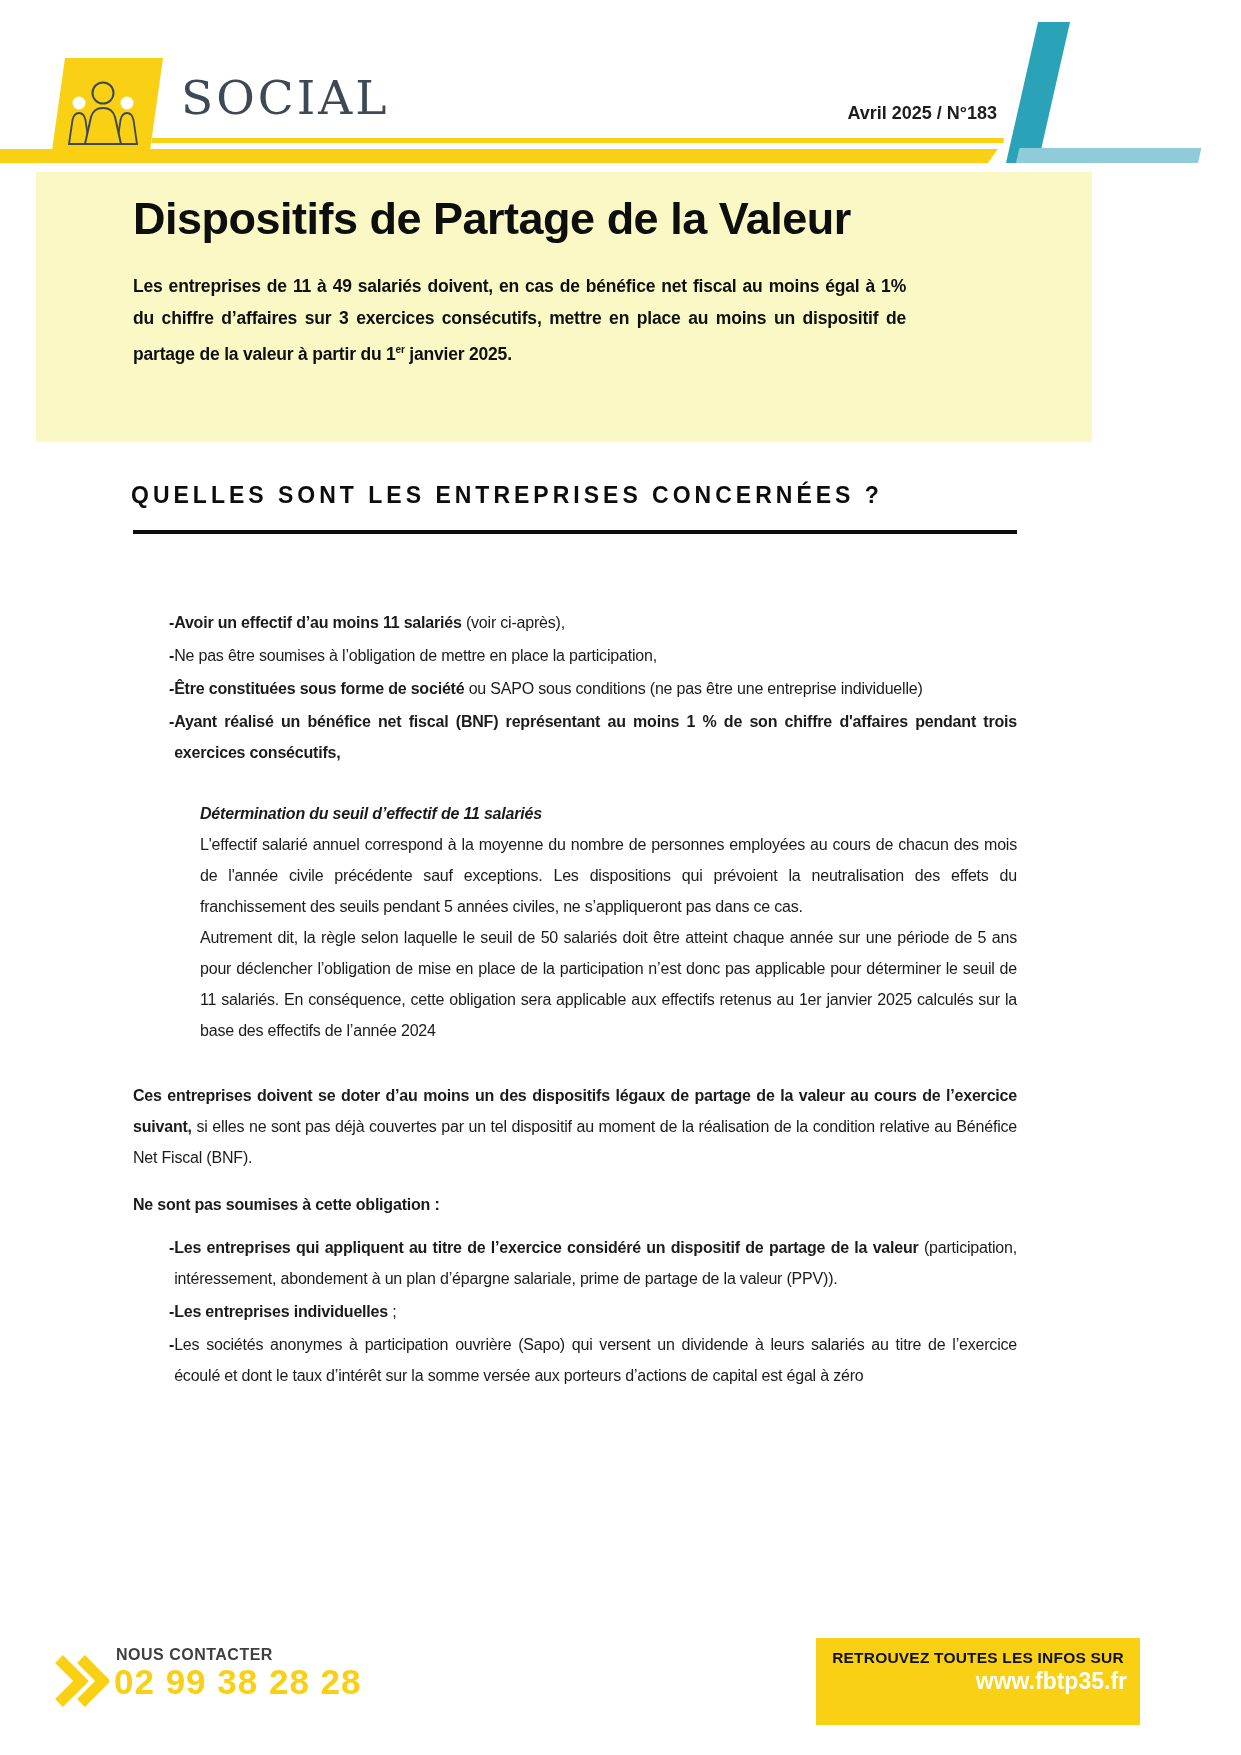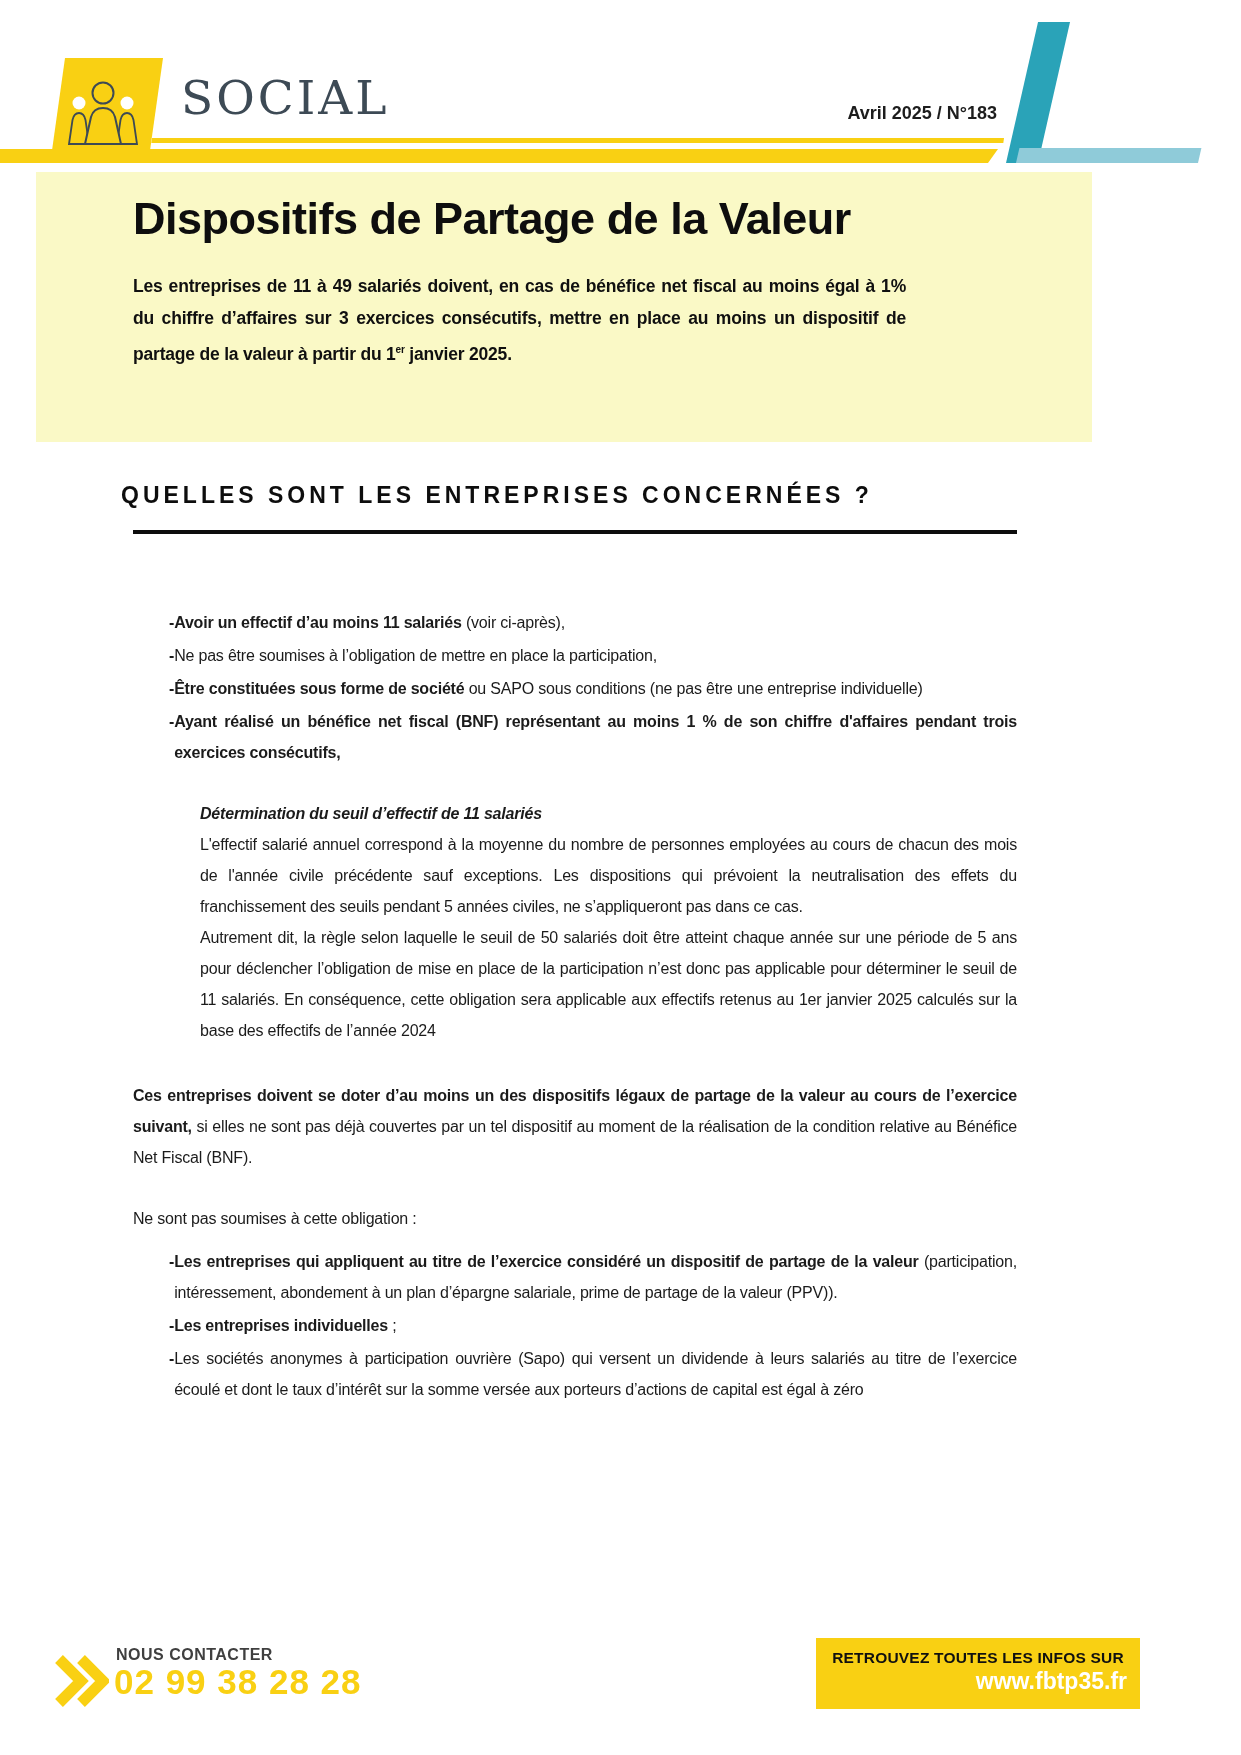--- a/index.html
+++ b/index.html
@@ -47,46 +47,46 @@
   
   .hero{position:absolute;left:36px;top:172px;width:1056px;height:270px;
     background:var(--pale);padding:21px 186px 0 97px;}
   .hero h1{font-size:45px;font-weight:700;letter-spacing:-0.5px;color:#0e0e0e;}
   .hero .lead{margin-top:25px;font-weight:700;font-size:17.5px;line-height:32px;
     text-align:justify;color:#101010;letter-spacing:-0.2px;}
   .hero .lead sup{font-size:10px;}
   .hero .note{margin-top:23px;font-weight:700;font-size:17.5px;color:#101010;letter-spacing:-0.2px;}
 
   
-  .sec-head{position:absolute;left:121px;top:482px;font-size:23px;font-weight:800;
+  .sec-head{position:absolute;left:131px;top:482px;font-size:23px;font-weight:800;
     letter-spacing:4px;color:#0d0d0d;white-space:nowrap;}
   .sec-rule{position:absolute;left:133px;top:530px;width:884px;height:4px;background:#0d0d0d;}
 
   
   .body{position:absolute;left:133px;top:585px;width:884px;
     font-size:16px;line-height:31px;color:#1b1b1b;letter-spacing:-0.2px;}
   .body p.just{text-align:justify;}
   .bullets{margin-top:22px;}
   .bullet{display:flex;margin-top:2px;}
   .bullet .dash{flex:0 0 33px;padding-left:36px;font-weight:700;}
   .bullet .btext{flex:1;text-align:justify;}
   .detail{margin-left:67px;margin-top:30px;}
   .detail .dhead{font-weight:700;font-style:italic;}
   .obligation{margin-top:34px;}
-  .exempt-head{margin-top:30px;font-weight:400;}
+  .exempt-head{margin-top:16px;font-weight:700;}
   .bullets.second{margin-top:12px;}
   b{font-weight:700;}
 
   
   .chevrons-icon{position:absolute;left:55px;top:1655px;width:54px;height:52px;}
   .contact-label{position:absolute;left:116px;top:1646px;font-size:16px;font-weight:700;
     color:#3f3f3f;letter-spacing:0.5px;}
   .phone{position:absolute;left:114px;top:1662px;font-size:35px;font-weight:800;
     color:var(--yellow);letter-spacing:1px;}
-  .info-box{position:absolute;left:816px;top:1638px;width:324px;height:71px;
+  .info-box{position:absolute;left:816px;top:1638px;width:324px;height:87px;
     background:var(--yellow);}
   .info-label{margin-top:11px;text-align:center;font-size:15.5px;font-weight:800;
     color:#101010;letter-spacing:0.2px;}
   .website{margin-top:1px;text-align:right;padding-right:13px;font-size:23px;
     font-weight:800;color:#ffffff;}
 </style>
 </head>
 <body>
 
 <div class="page">

